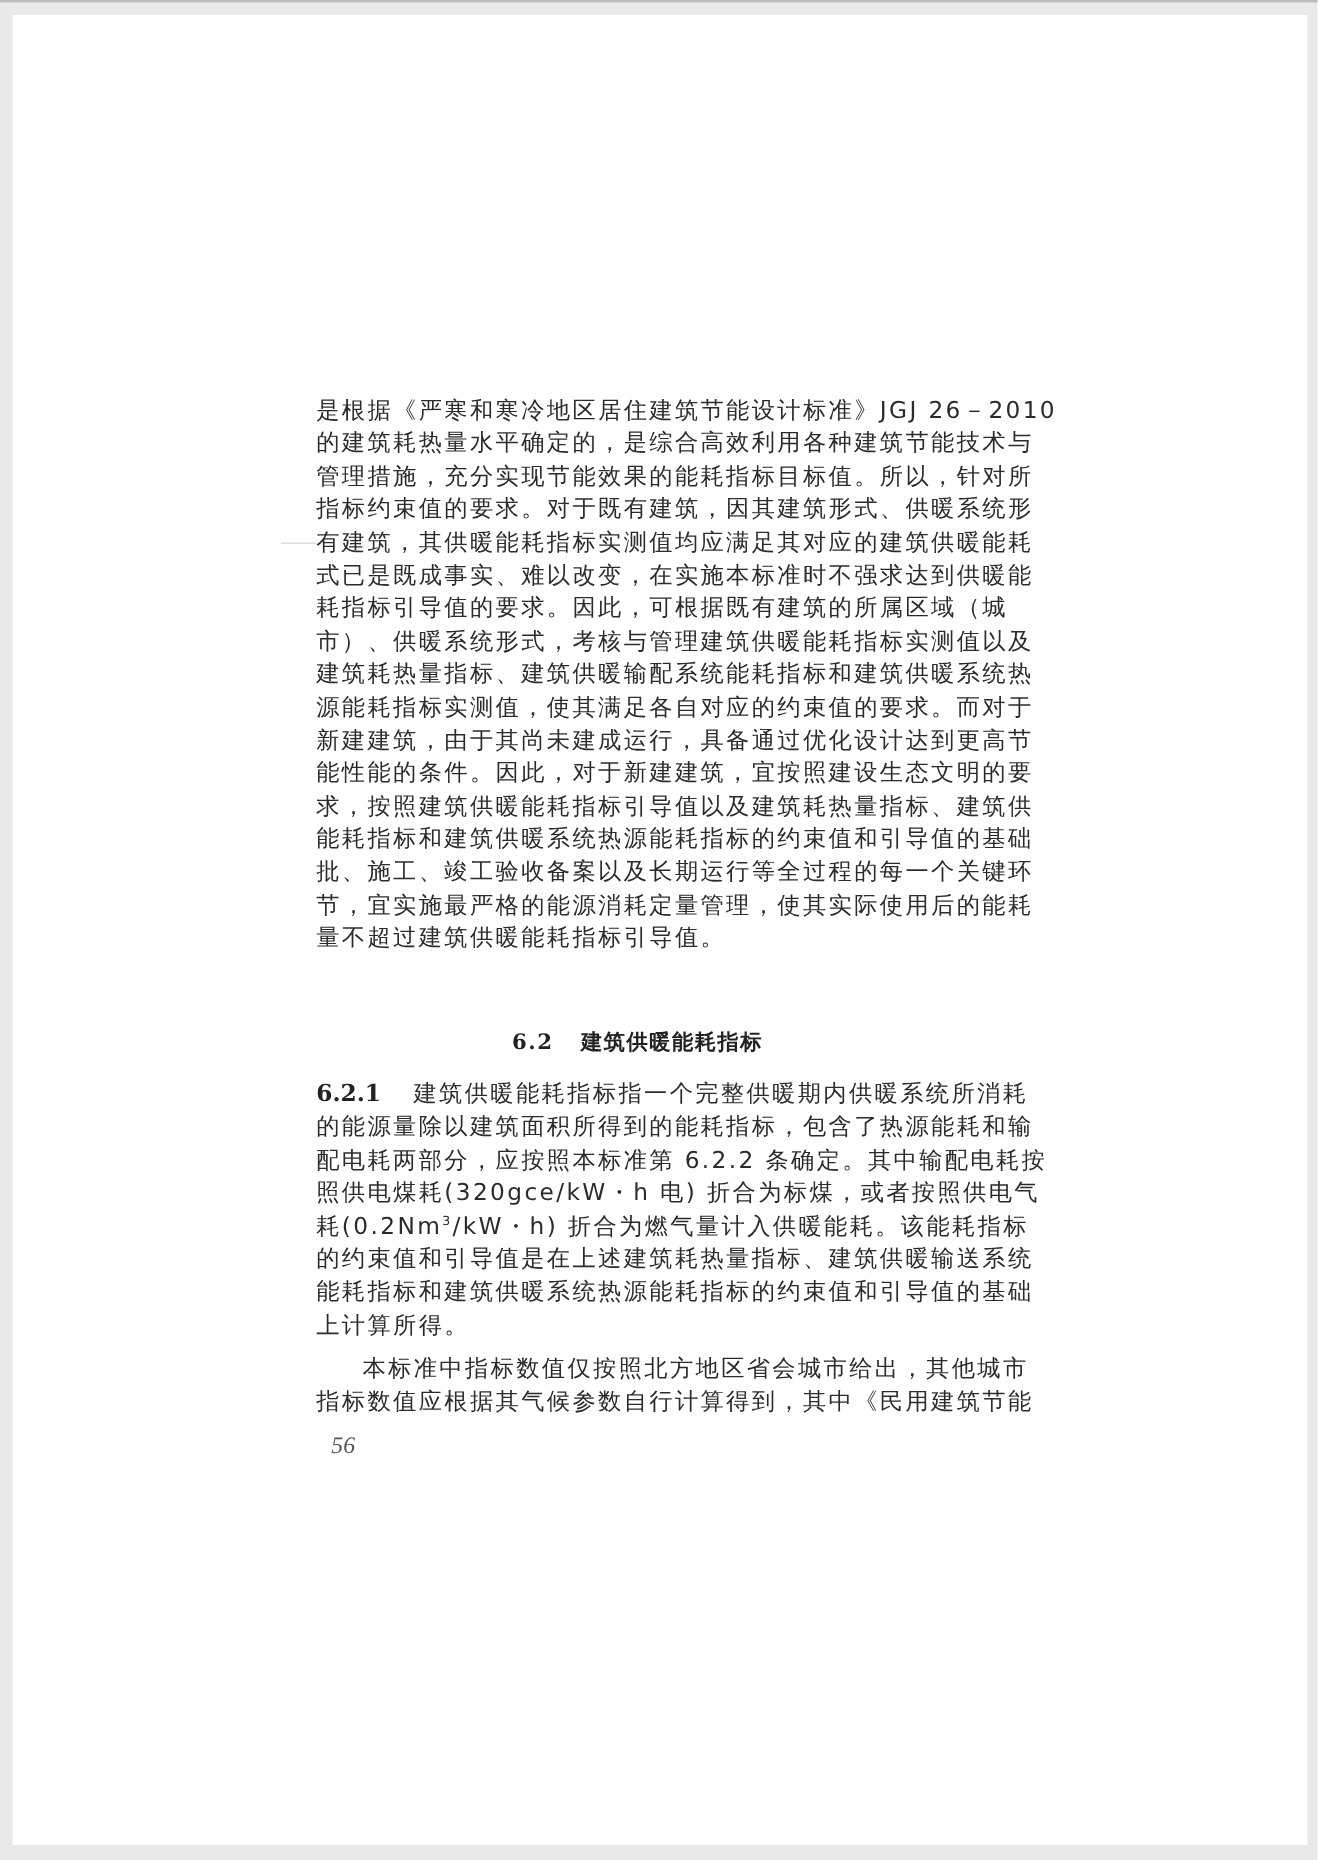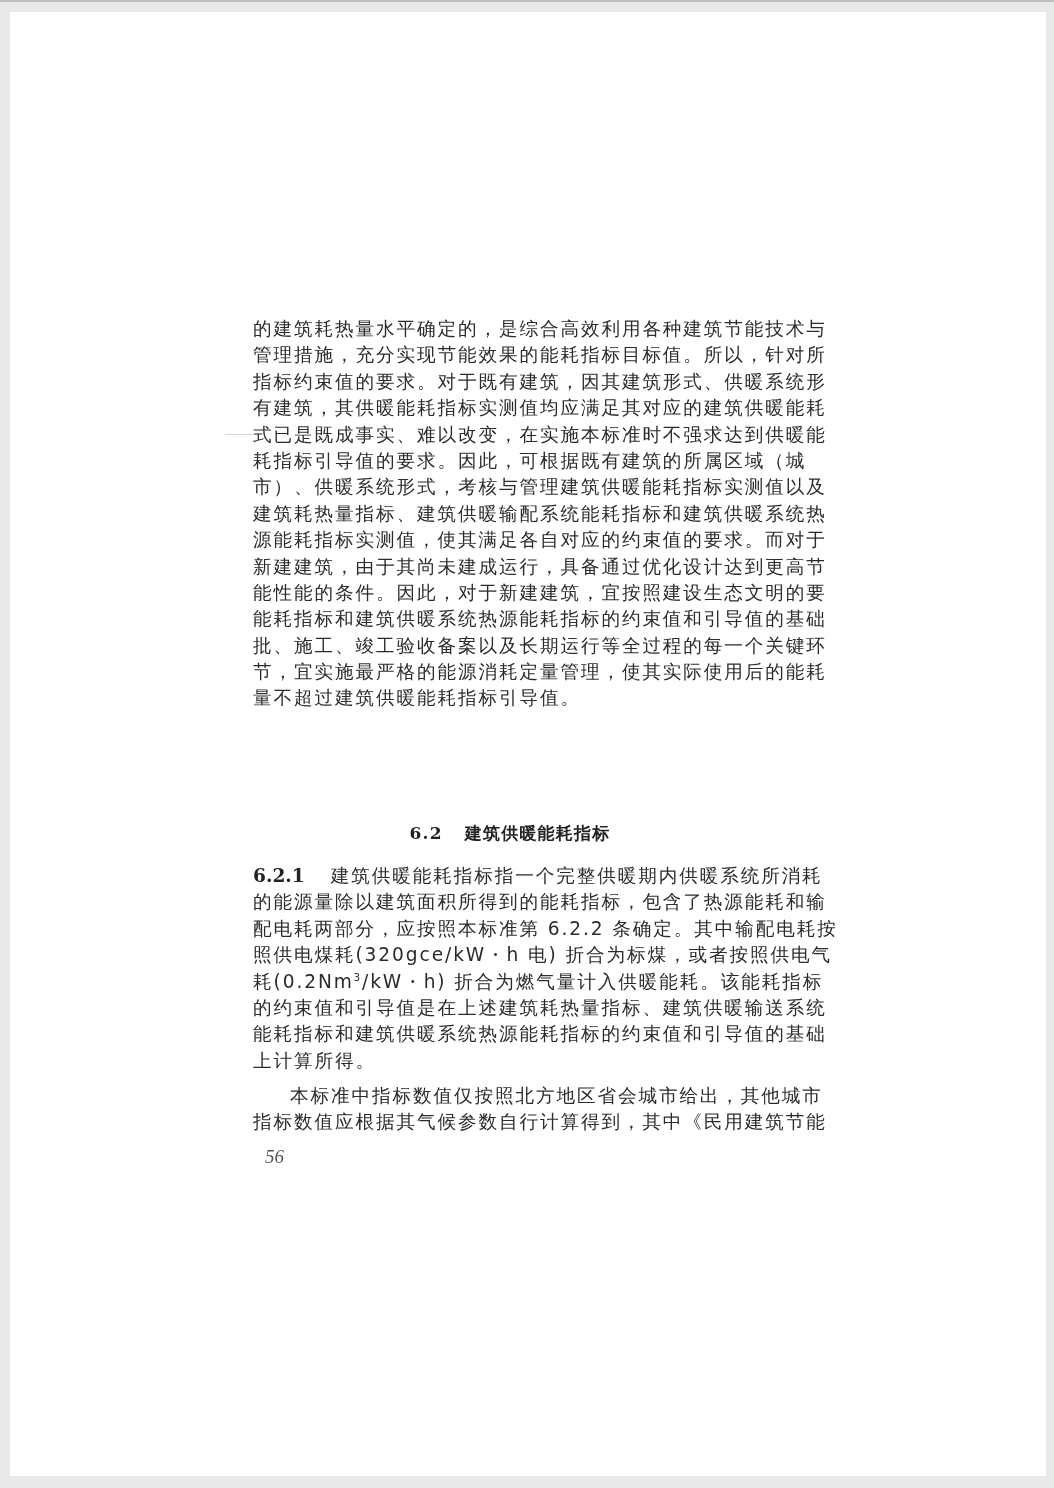--- a/index.html
+++ b/index.html
@@ -102,31 +102,33 @@
 </head>
 <body>
 
 <div class="top-edge"></div>
 
 <div class="page"></div>
 
 <div class="scan-line"></div>
 
 <div class="text-block para1">
+  <span class="line">是根据《严寒和寒冷地区居住建筑节能设计标准》JGJ 26－2010</span>
   <span class="line">的建筑耗热量水平确定的，是综合高效利用各种建筑节能技术与</span>
   <span class="line">管理措施，充分实现节能效果的能耗指标目标值。所以，针对所</span>
   <span class="line">指标约束值的要求。对于既有建筑，因其建筑形式、供暖系统形</span>
   <span class="line">有建筑，其供暖能耗指标实测值均应满足其对应的建筑供暖能耗</span>
   <span class="line">式已是既成事实、难以改变，在实施本标准时不强求达到供暖能</span>
   <span class="line">耗指标引导值的要求。因此，可根据既有建筑的所属区域（城</span>
   <span class="line">市）、供暖系统形式，考核与管理建筑供暖能耗指标实测值以及</span>
   <span class="line">建筑耗热量指标、建筑供暖输配系统能耗指标和建筑供暖系统热</span>
   <span class="line">源能耗指标实测值，使其满足各自对应的约束值的要求。而对于</span>
   <span class="line">新建建筑，由于其尚未建成运行，具备通过优化设计达到更高节</span>
   <span class="line">能性能的条件。因此，对于新建建筑，宜按照建设生态文明的要</span>
+  <span class="line">求，按照建筑供暖能耗指标引导值以及建筑耗热量指标、建筑供</span>
   <span class="line">能耗指标和建筑供暖系统热源能耗指标的约束值和引导值的基础</span>
   <span class="line">批、施工、竣工验收备案以及长期运行等全过程的每一个关键环</span>
   <span class="line">节，宜实施最严格的能源消耗定量管理，使其实际使用后的能耗</span>
   <span class="line last">量不超过建筑供暖能耗指标引导值。</span>
 </div>
 
 <div class="section-heading">
   <span class="num">6.2</span><span>建筑供暖能耗指标</span>
 </div>
 

